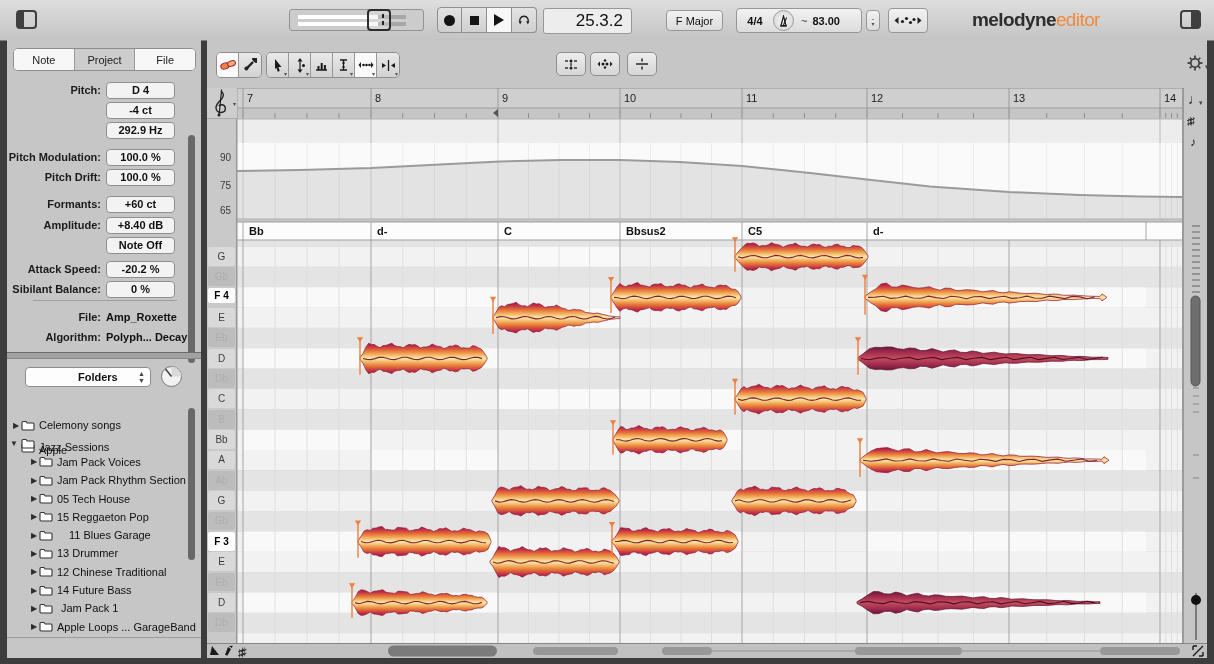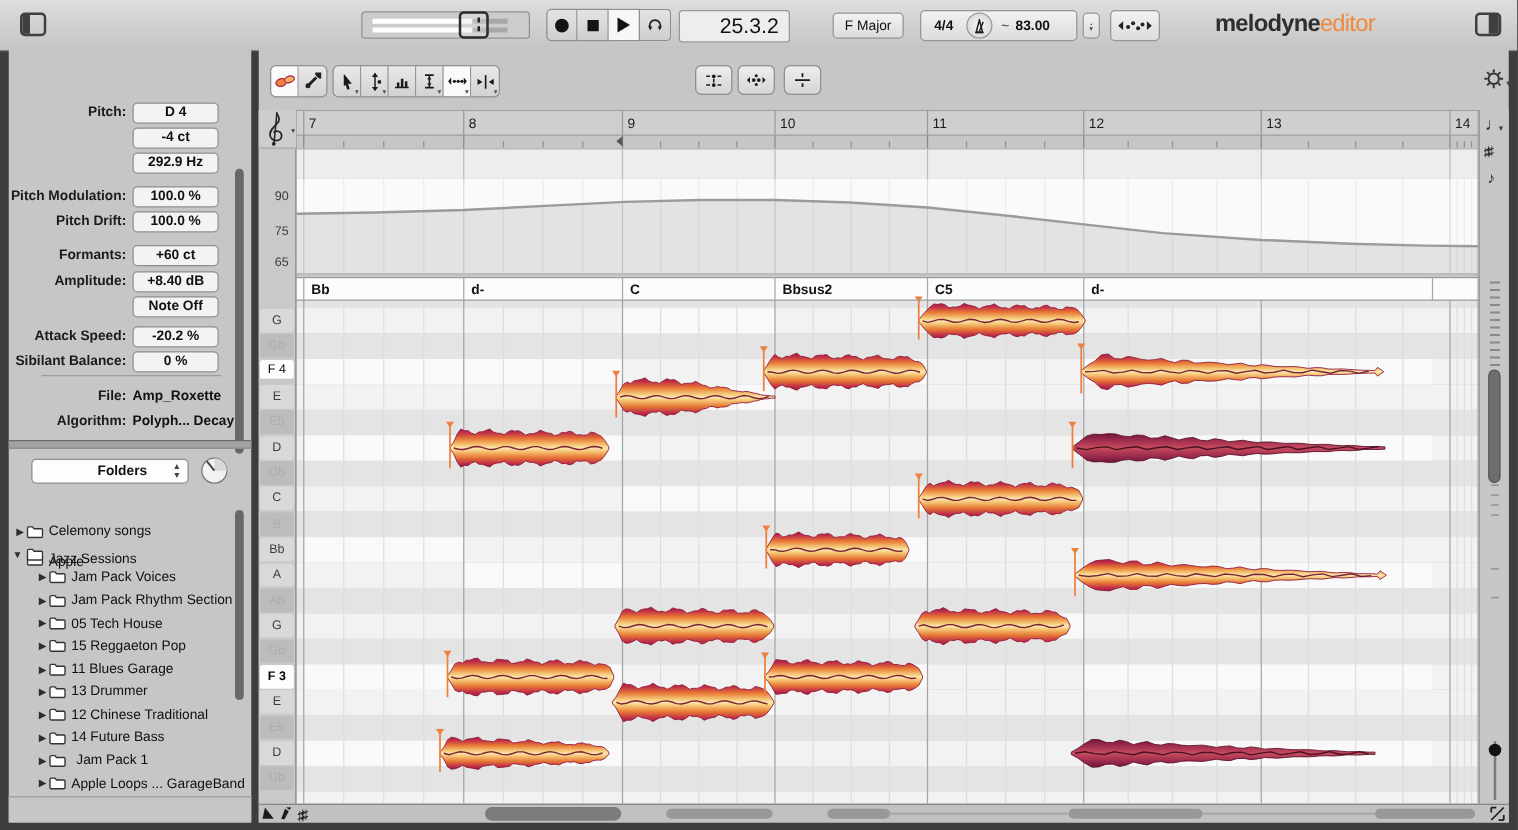--- a/index.html
+++ b/index.html
@@ -137,20 +137,25 @@
     <div id="logo" class="abs" style="left:972px;top:9px;">
       <b>melodyne</b><span style="color:#ef8a3e;">editor</span>
     </div>
 
     <div class="abs winbtn" style="left:1180px;top:10px;">
       <div style="width:8px;height:100%;background:#3f3f3f;margin-left:9px;"></div>
     </div>
   </div>
 
   <div id="left-panel" class="abs">
+    <div id="tabs" class="abs">
+        <div class="tab">Note</div>
+        <div class="tab active">Project</div>
+        <div class="tab">File</div>
+      </div>
     <div id="inspector-rows">
         <div class="insp-label" style="top: 44px;">Pitch:</div>
         <div class="insp-field" style="top: 42px;">D 4</div>
         <div class="insp-field" style="top: 62px;">-4 ct</div>
         <div class="insp-field" style="top: 82px;">292.9 Hz</div>
         <div class="insp-label" style="top: 111px;">Pitch Modulation:</div>
         <div class="insp-field" style="top: 109px;">100.0 %</div>
         <div class="insp-label" style="top: 131px;">Pitch Drift:</div>
         <div class="insp-field" style="top: 129px;">100.0 %</div>
         <div class="insp-label" style="top: 158px;">Formants:</div>
@@ -229,21 +234,21 @@
           <svg width="14" height="11" viewBox="0 0 14 11">
             <path d="M1 2.5 a1 1 0 0 1 1-1 h3 l1.2 1.5 h5.8 a1 1 0 0 1 1 1 v5 a1 1 0 0 1 -1 1 h-10 a1 1 0 0 1 -1-1 Z" fill="#fdfdfd" stroke="#333" stroke-width="1.1"></path>
           </svg>
           <span style="margin-left: 4px;">15 Reggaeton Pop</span>
         </div>
         <div class="browser-item" style="left: 24px; top: 486.1px;">
           <div class="disc">▶</div>
           <svg width="14" height="11" viewBox="0 0 14 11">
             <path d="M1 2.5 a1 1 0 0 1 1-1 h3 l1.2 1.5 h5.8 a1 1 0 0 1 1 1 v5 a1 1 0 0 1 -1 1 h-10 a1 1 0 0 1 -1-1 Z" fill="#fdfdfd" stroke="#333" stroke-width="1.1"></path>
           </svg>
-          <span style="margin-left: 4px;">11 Blues Garage</span>
+          <span style="margin-left: 16px;">11 Blues Garage</span>
         </div>
         <div class="browser-item" style="left: 24px; top: 504.4px;">
           <div class="disc">▶</div>
           <svg width="14" height="11" viewBox="0 0 14 11">
             <path d="M1 2.5 a1 1 0 0 1 1-1 h3 l1.2 1.5 h5.8 a1 1 0 0 1 1 1 v5 a1 1 0 0 1 -1 1 h-10 a1 1 0 0 1 -1-1 Z" fill="#fdfdfd" stroke="#333" stroke-width="1.1"></path>
           </svg>
           <span style="margin-left: 4px;">13 Drummer</span>
         </div>
         <div class="browser-item" style="left: 24px; top: 522.7px;">
           <div class="disc">▶</div>
@@ -404,21 +409,21 @@
       <span style="position:absolute;right:1px;top:12px;font-size:6px;color:#444;">▾</span>
     </div>
     <div id="tempo-labels">
         <div class="tempo-lab" style="top: 112px;">90</div>
         <div class="tempo-lab" style="top: 140px;">75</div>
         <div class="tempo-lab" style="top: 165px;">65</div>
       </div>
     <div id="pitch-ruler">
         <div class="pitch-key" style="top: 207px; height: 18.85px; background: rgb(217, 217, 217); color: rgb(60, 60, 60);">G</div>
         <div class="pitch-key" style="top: 227.35px; height: 18.85px; background: rgb(188, 188, 188); color: rgb(173, 173, 173);">Gb</div>
-        <div class="pitch-key" style="top: 247.7px; height: 15px; background: rgb(253, 253, 253); color: rgb(0, 0, 0); font-weight: 400;">F 4</div>
+        <div class="pitch-key" style="top: 247.7px; height: 15px; background: rgb(253, 253, 253); color: rgb(0, 0, 0); font-weight: 700;">F 4</div>
         <div class="pitch-key" style="top: 268.05px; height: 18.85px; background: rgb(217, 217, 217); color: rgb(60, 60, 60);">E</div>
         <div class="pitch-key" style="top: 288.4px; height: 18.85px; background: rgb(188, 188, 188); color: rgb(173, 173, 173);">Eb</div>
         <div class="pitch-key" style="top: 308.75px; height: 18.85px; background: rgb(217, 217, 217); color: rgb(60, 60, 60);">D</div>
         <div class="pitch-key" style="top: 329.1px; height: 18.85px; background: rgb(188, 188, 188); color: rgb(173, 173, 173);">Db</div>
         <div class="pitch-key" style="top: 349.45px; height: 18.85px; background: rgb(217, 217, 217); color: rgb(60, 60, 60);">C</div>
         <div class="pitch-key" style="top: 369.8px; height: 18.85px; background: rgb(188, 188, 188); color: rgb(173, 173, 173);">B</div>
         <div class="pitch-key" style="top: 390.15px; height: 18.85px; background: rgb(217, 217, 217); color: rgb(60, 60, 60);">Bb</div>
         <div class="pitch-key" style="top: 410.5px; height: 18.85px; background: rgb(217, 217, 217); color: rgb(60, 60, 60);">A</div>
         <div class="pitch-key" style="top: 430.85px; height: 18.85px; background: rgb(188, 188, 188); color: rgb(173, 173, 173);">Ab</div>
         <div class="pitch-key" style="top: 451.2px; height: 18.85px; background: rgb(217, 217, 217); color: rgb(60, 60, 60);">G</div>

